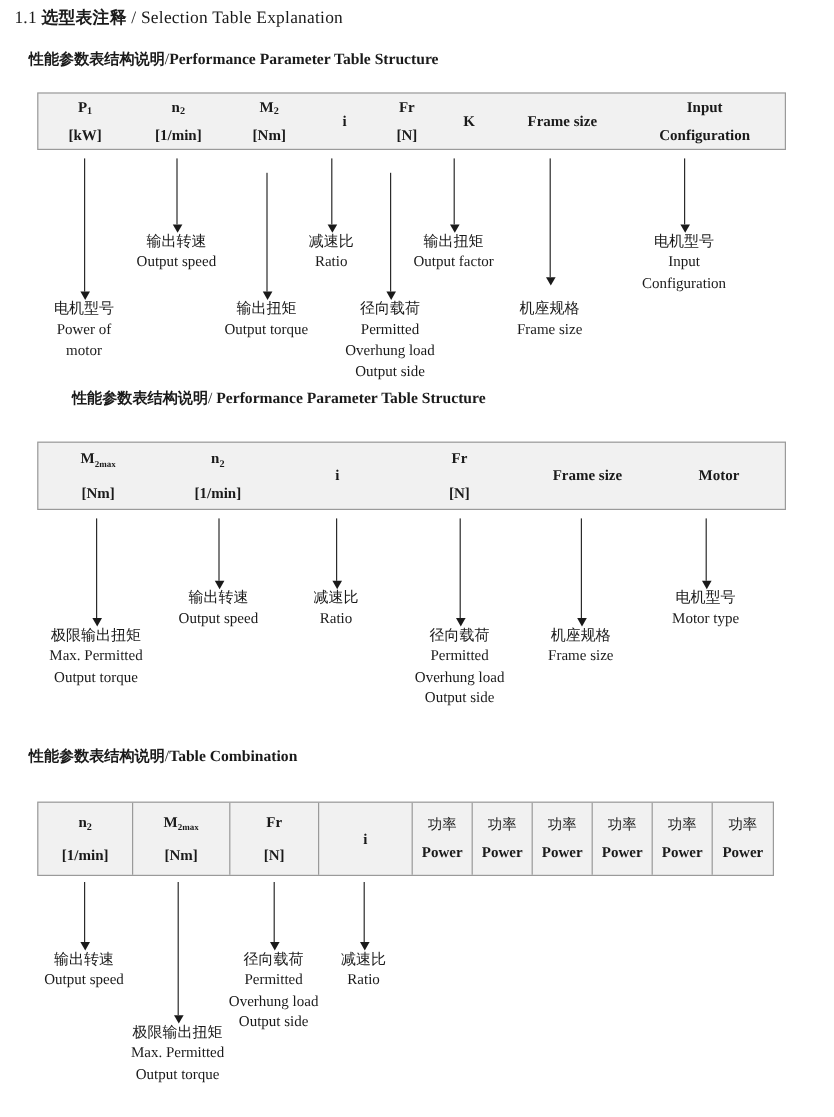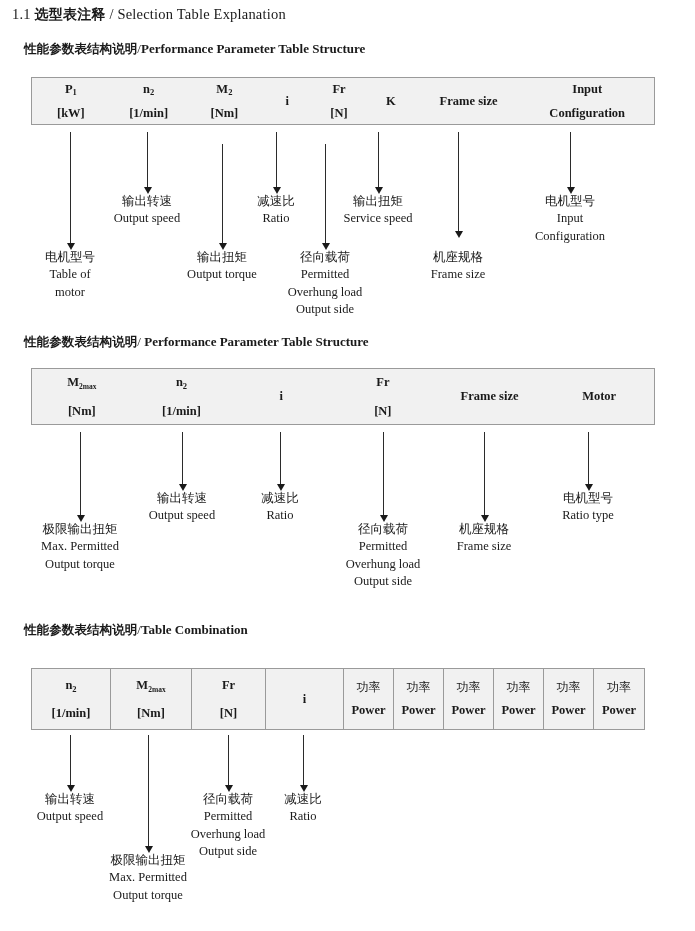--- a/index.html
+++ b/index.html
@@ -215,21 +215,21 @@
   <div class="shaft" style="height:99px"></div>
     <div class="head" style="top:99px"></div>
 </div>
 <div class="arrow" style="left:566px; top:132px; height:62px;">
   <div class="shaft" style="height:55px"></div>
     <div class="head" style="top:55px"></div>
 </div>
 
 <div class="cap" style="left:70px; top:248px; transform:translateX(-50%);">
   <span class="cn">电机型号</span>
-  <span class="en">Table of</span>
+  <span class="en">Power of</span>
   <span class="en">motor</span>
 </div>
 <div class="cap" style="left:147px; top:192px; transform:translateX(-50%);">
   <span class="cn">输出转速</span>
   <span class="en">Output speed</span>
 </div>
 <div class="cap" style="left:222px; top:248px; transform:translateX(-50%);">
   <span class="cn">输出扭矩</span>
   <span class="en">Output torque</span>
 </div>
@@ -238,33 +238,33 @@
   <span class="en">Ratio</span>
 </div>
 <div class="cap" style="left:325px; top:248px; transform:translateX(-50%);">
   <span class="cn">径向载荷</span>
   <span class="en">Permitted</span>
   <span class="en">Overhung load</span>
   <span class="en">Output side</span>
 </div>
 <div class="cap" style="left:378px; top:192px; transform:translateX(-50%);">
   <span class="cn">输出扭矩</span>
-  <span class="en">Service speed</span>
+  <span class="en">Output factor</span>
 </div>
 <div class="cap" style="left:458px; top:248px; transform:translateX(-50%);">
   <span class="cn">机座规格</span>
   <span class="en">Frame size</span>
 </div>
 <div class="cap" style="left:570px; top:192px; transform:translateX(-50%);">
   <span class="cn">电机型号</span>
   <span class="en">Input</span>
   <span class="en">Configuration</span>
 </div>
 
-<div class="section-head" style="top:334px;">
+<div class="section-head" style="top:324px;margin-left:36px;">
   <span class="cn">性能参数表结构说明</span><span class="sep">/</span> <span class="en">Performance Parameter Table Structure</span>
 </div>
 
 <div class="tbl plain" style="left:31px; top:368px; width:624px; height:57px;">
   <div class="cells">
     <div class="cell" style="width:100px">
       <div class="l1"><span>M</span><sub class="tiny">2max</sub></div>
       <div class="gap" style="height:10px"></div>
       <div class="l2">[Nm]</div>
     </div>
@@ -333,21 +333,21 @@
   <span class="en">Permitted</span>
   <span class="en">Overhung load</span>
   <span class="en">Output side</span>
 </div>
 <div class="cap" style="left:484px; top:520px; transform:translateX(-50%);">
   <span class="cn">机座规格</span>
   <span class="en">Frame size</span>
 </div>
 <div class="cap" style="left:588px; top:489px; transform:translateX(-50%);">
   <span class="cn">电机型号</span>
-  <span class="en">Ratio type</span>
+  <span class="en">Motor type</span>
 </div>
 
 <div class="section-head" style="top:622px;">
   <span class="cn">性能参数表结构说明</span><span class="sep">/</span><span class="en">Table Combination</span>
 </div>
 
 <div class="tbl ruled" style="left:31px; top:668px; width:614px; height:62px;">
   <div class="cells">
     <div class="cell" style="width:78px">
       <div class="l1"><span>n</span><sub>2</sub></div>

